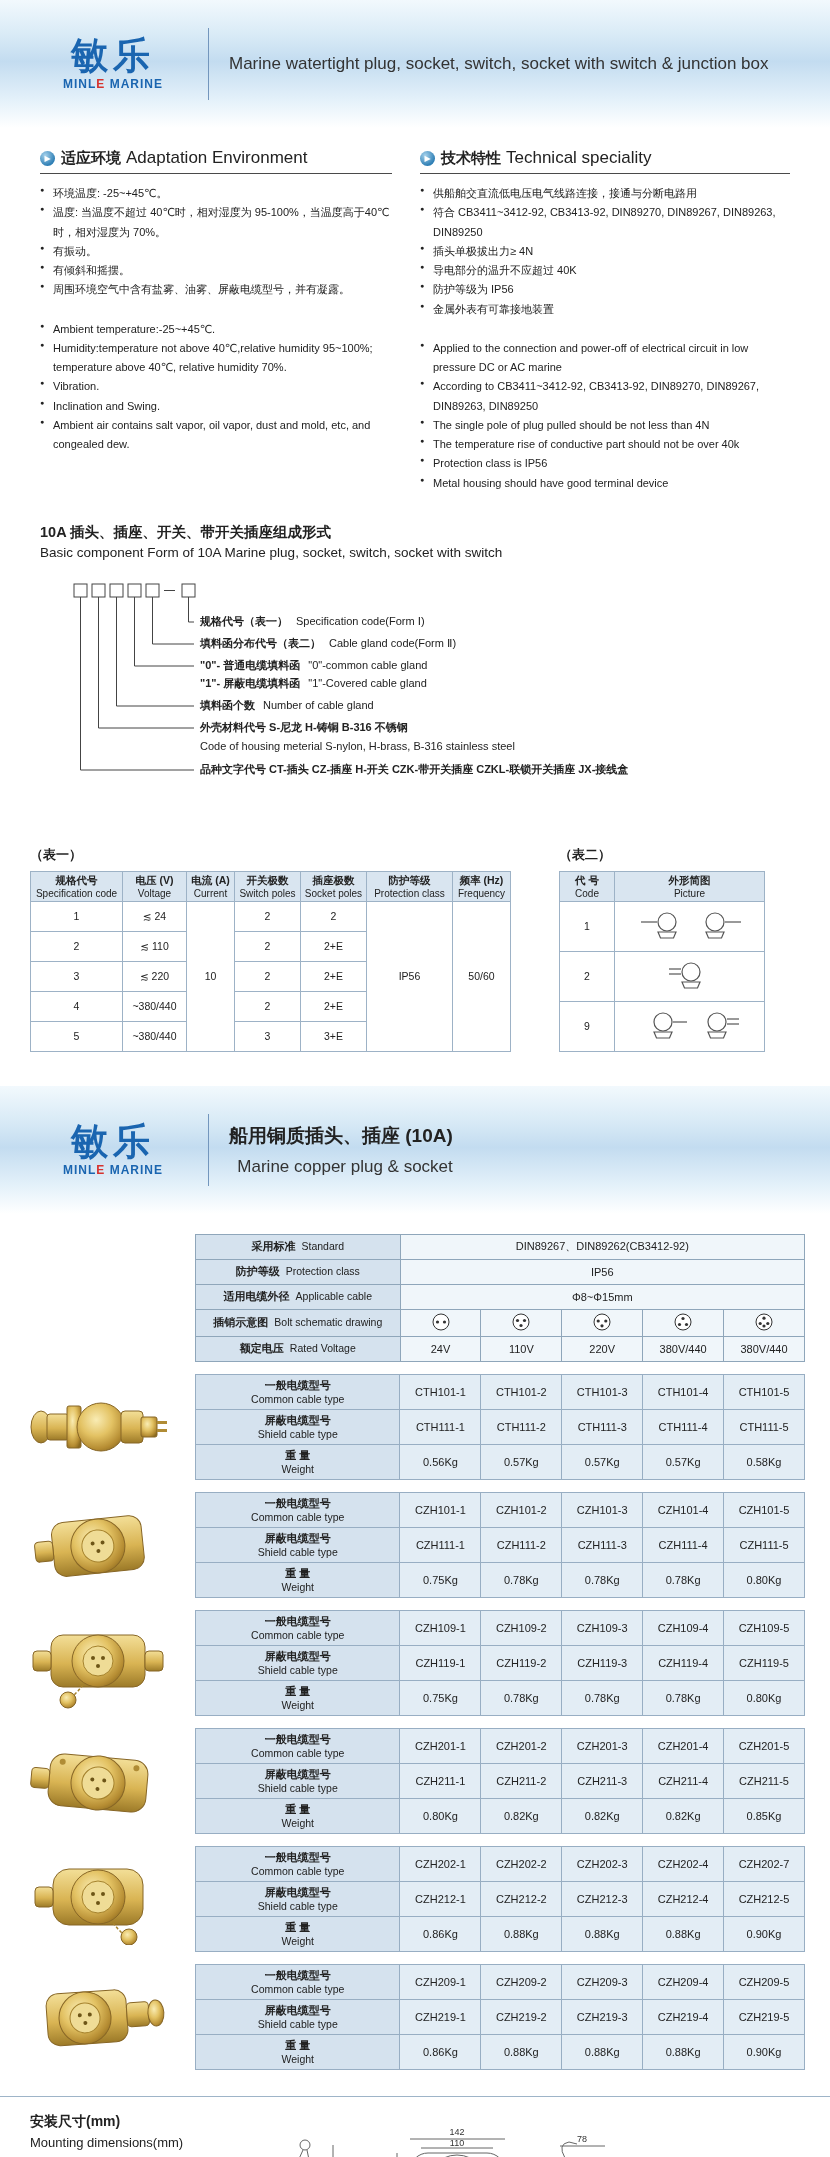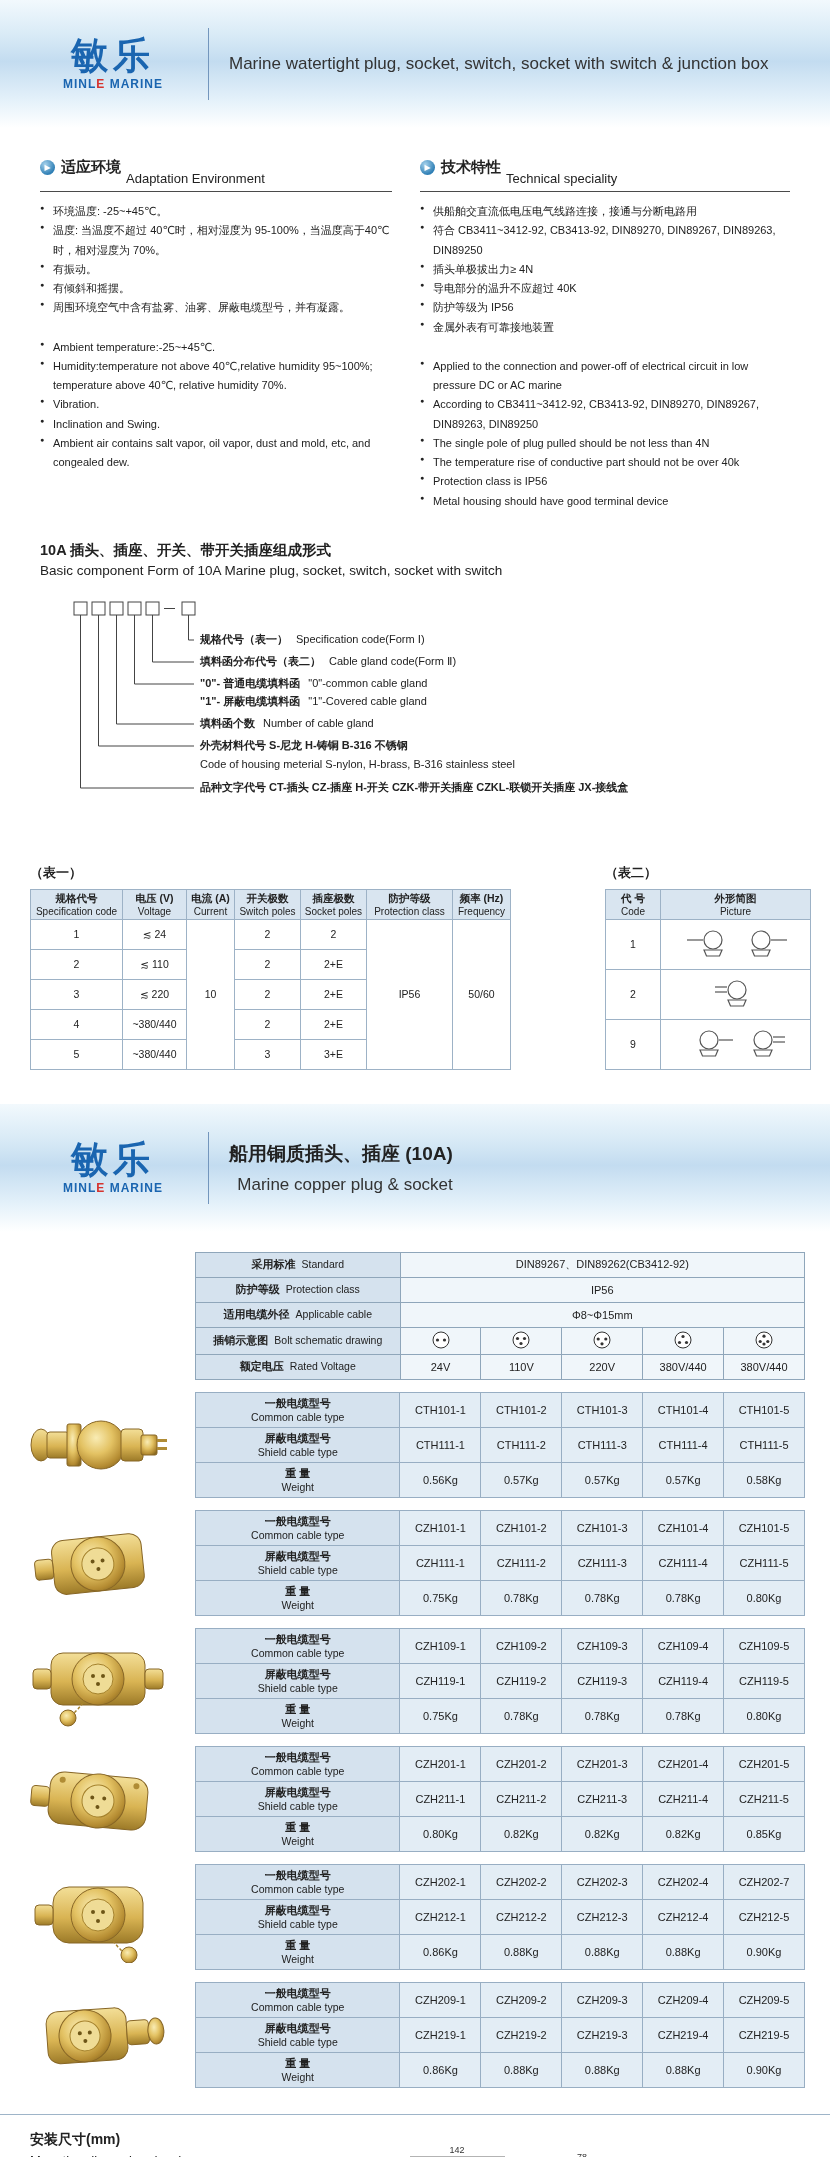--- a/index.html
+++ b/index.html
@@ -16,37 +16,37 @@
   .titles .t-en{font-size:17px;font-weight:normal;color:#333;margin:0;text-align:right;}
   
   .cols{display:flex;padding:20px 40px 0 40px;}
   .col-l{width:352px;margin-right:28px;flex:none;}
   .col-r{flex:1;}
   .sec-head{display:flex;align-items:center;border-bottom:1px solid #4a4a4a;padding-bottom:5px;margin-bottom:10px;}
   .play-icon{width:15px;height:15px;border-radius:50%;flex:none;margin-right:6px;
              background:radial-gradient(circle at 35% 30%,#a6d2ec,#2f7fb5 70%);
              color:#fff;font-size:8px;display:flex;align-items:center;justify-content:center;}
   .sec-title-cn{font-size:15px;font-weight:bold;margin-right:5px;}
-  .sec-title-en{font-size:13px;margin-top:23px;}
+  .sec-title-en{font-size:17px;}
   .blist{list-style:none;margin:0;padding:0;font-size:11px;line-height:1.75;}
   .blist li{padding-left:13px;position:relative;}
   .blist li::before{content:"●";position:absolute;left:0;top:0;font-size:7px;}
   .blist.en{margin-top:20px;}
   
   .component{padding:30px 40px 0 40px;}
   .comp-title-cn{font-size:14.5px;font-weight:bold;margin:0;}
   .comp-title-en{font-size:13.5px;font-weight:normal;margin:3px 0 0 0;}
   .diagram{position:relative;height:244px;margin:18px 0 0 14px;}
   .diagram svg{position:absolute;left:0;top:0;}
   .dlabel{position:absolute;left:146px;font-size:11px;white-space:nowrap;}
   .dlabel .cn{font-weight:bold;margin-right:8px;}
   .dlabel.wraps{white-space:normal;width:600px;}
   .dlabel .en-line{display:block;font-weight:normal;margin-top:5px;}
   
-  .forms{display:flex;padding:24px 19px 0 30px;justify-content:space-between;}
+  .forms{display:flex;padding:24px 19px 0 30px;}
   .formbox .cap{font-size:13px;font-weight:bold;margin-bottom:7px;}
   table{border-collapse:collapse;}
   .t1{margin-right:48px;}
   .t1 th,.t1 td,.t2 th,.t2 td{border:1px solid #9db2c6;text-align:center;font-size:10.5px;padding:2px 3px;}
   .t1 th,.t2 th{background:#d9e5f0;font-weight:normal;}
   th .cn{display:block;font-weight:bold;font-size:10.5px;}
   th .en{display:block;font-size:10px;}
   .t1 td{height:25px;}
   .t2 td{height:45px;}
   

